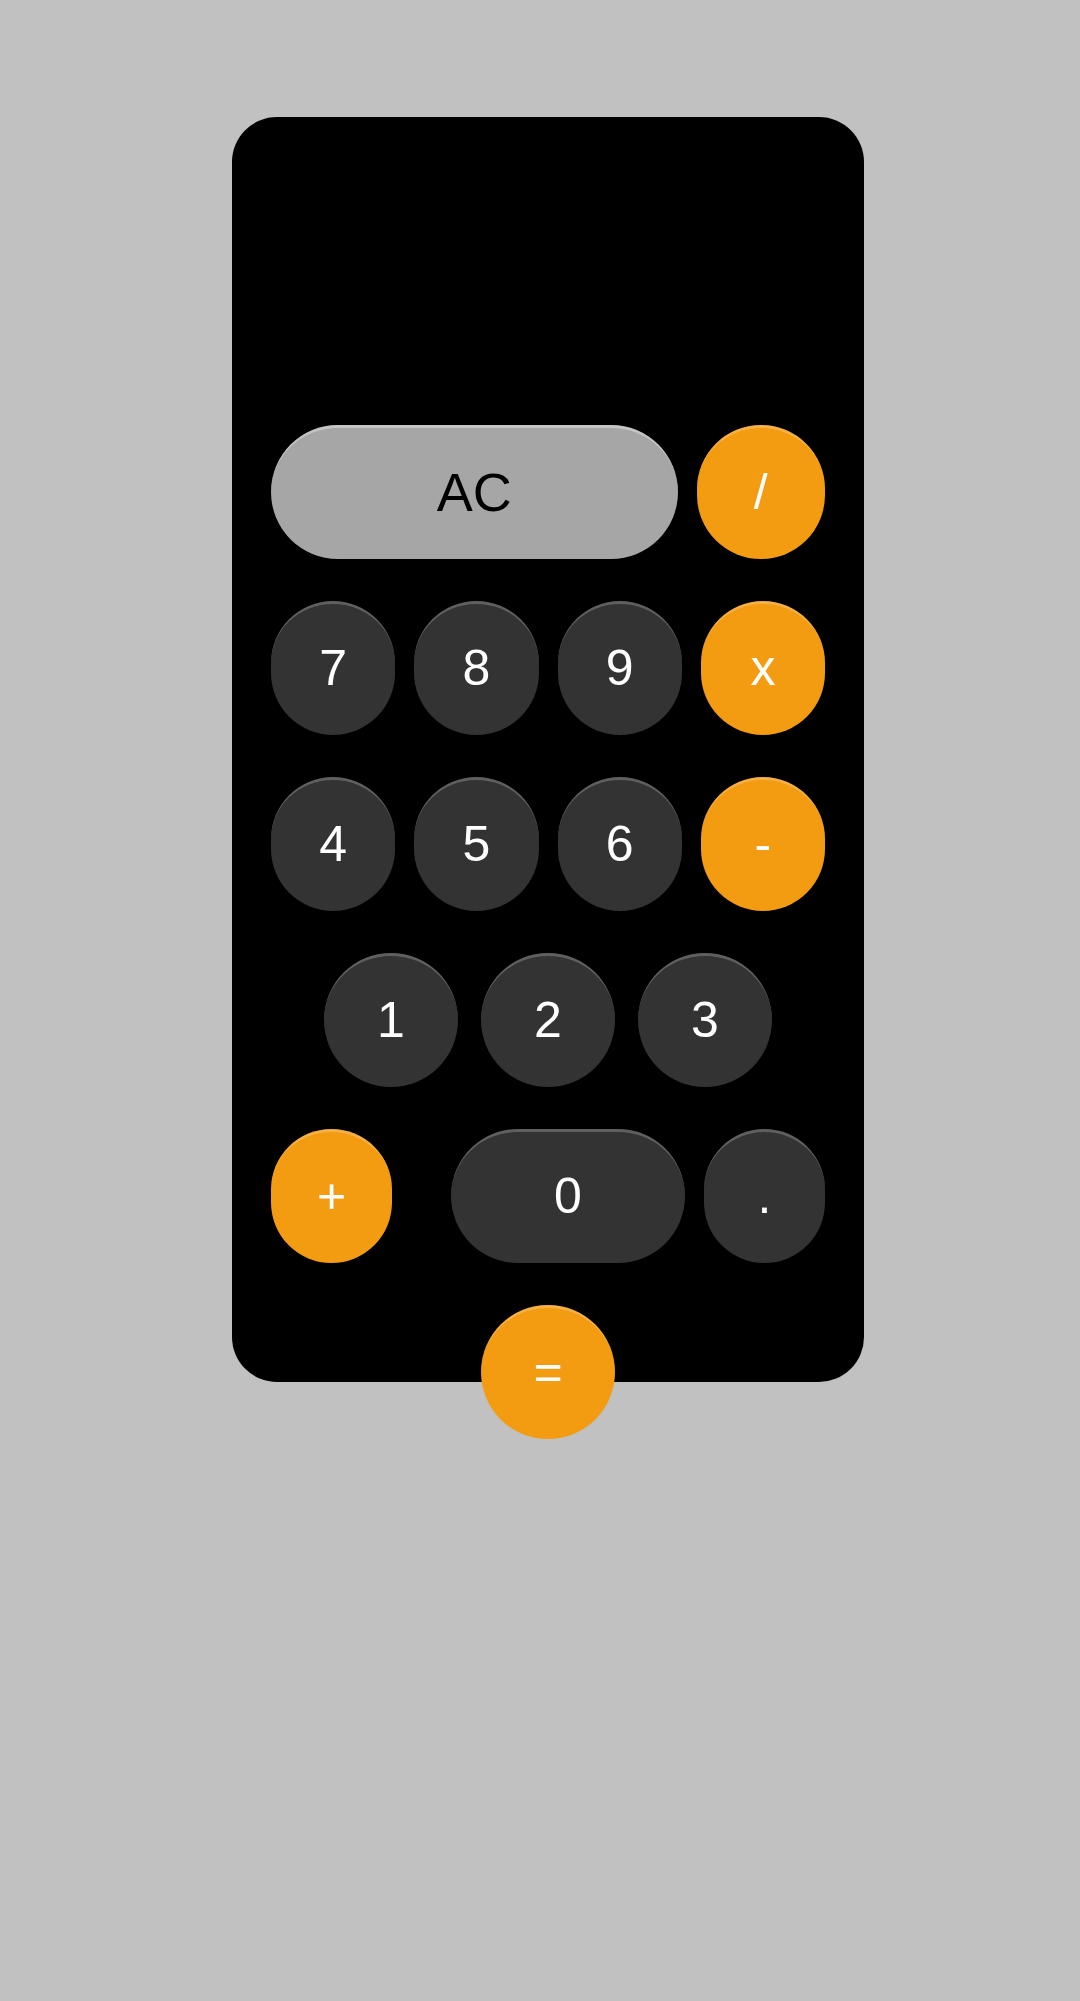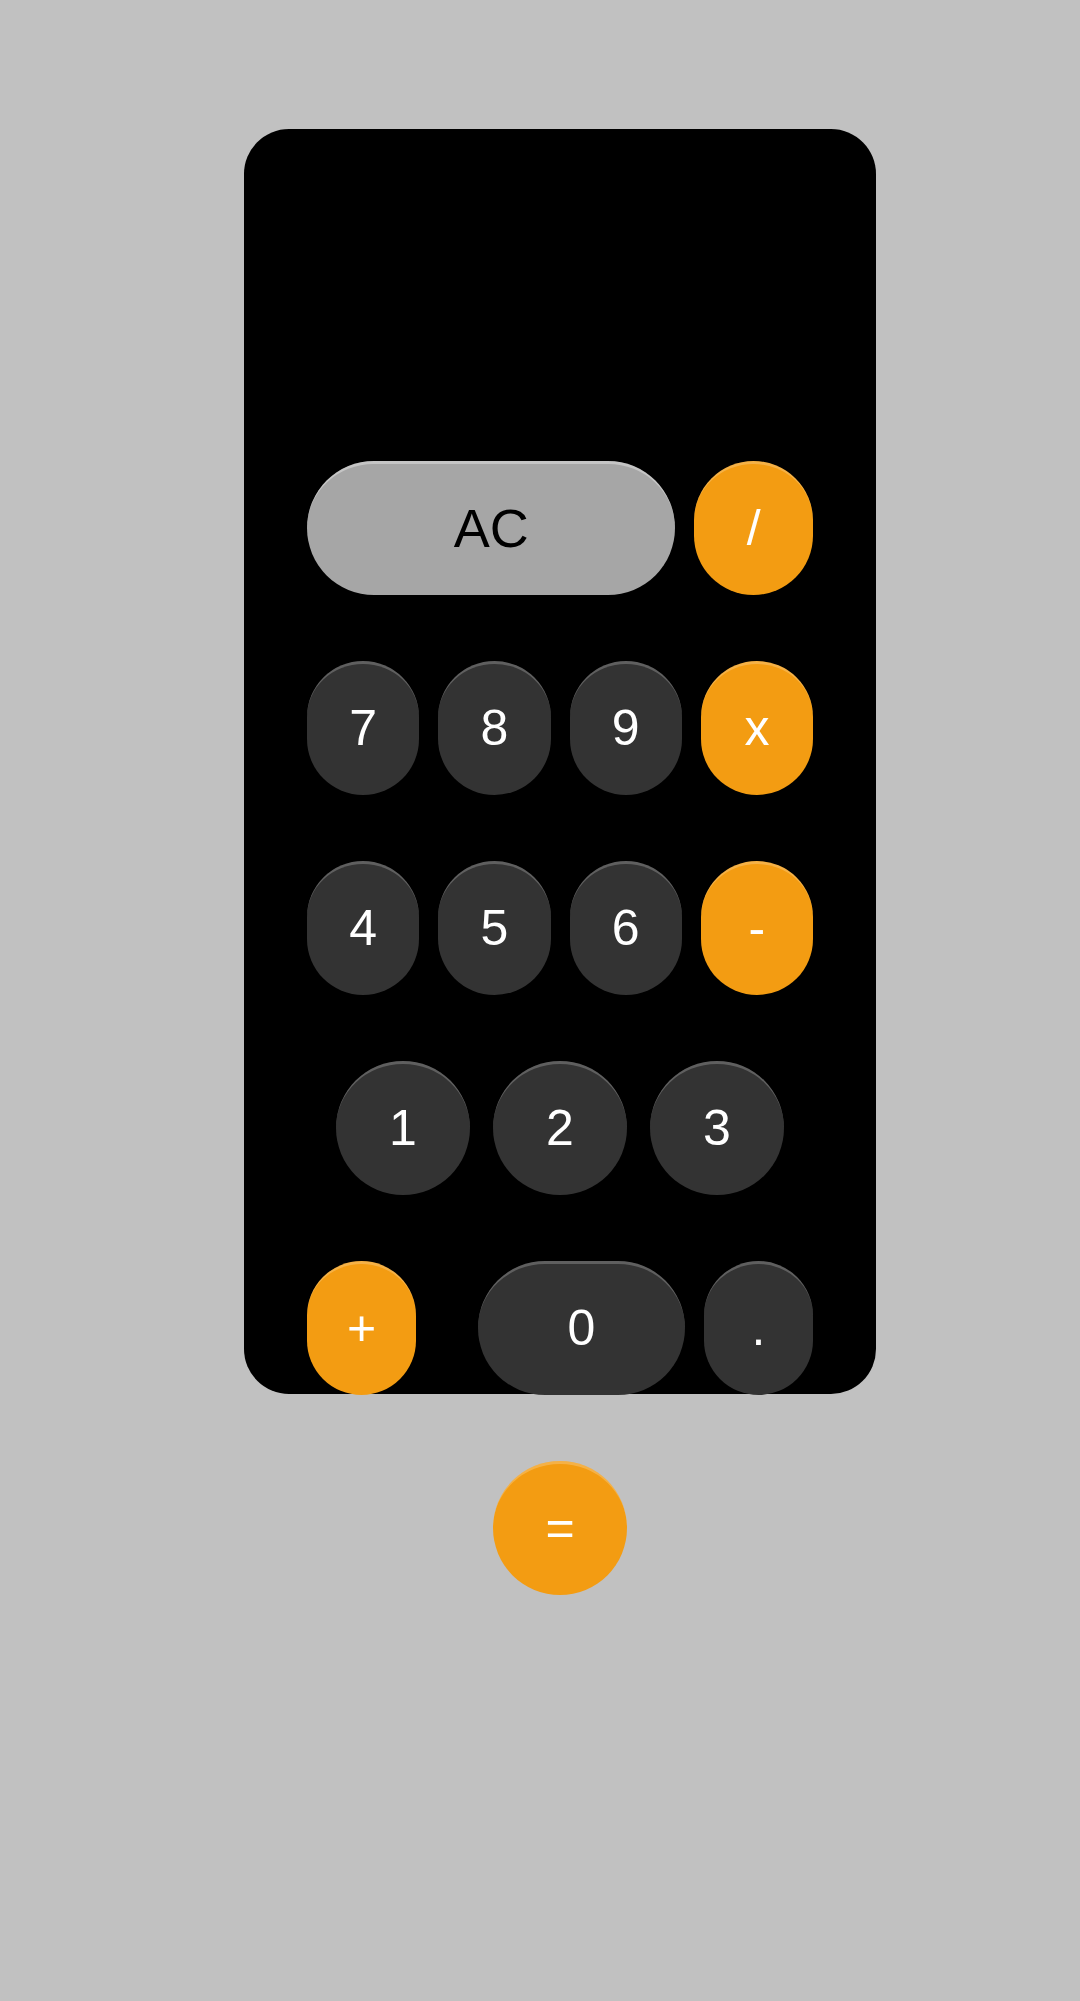--- a/index.html
+++ b/index.html
@@ -1,17 +1,17 @@
 <!DOCTYPE html>
 <html><head>
   <meta charset="utf-8">
   <style>
     * {
       margin: 4px;
-      padding: 12px;
+      padding: 0;
       box-sizing: border-box;
     }
     body {
       width: 1080px;
       height: 2001px;
       background: #c1c1c1;
       display: flex;
       justify-content: center;
       align-items: flex-start;
       padding-top: 105px;

